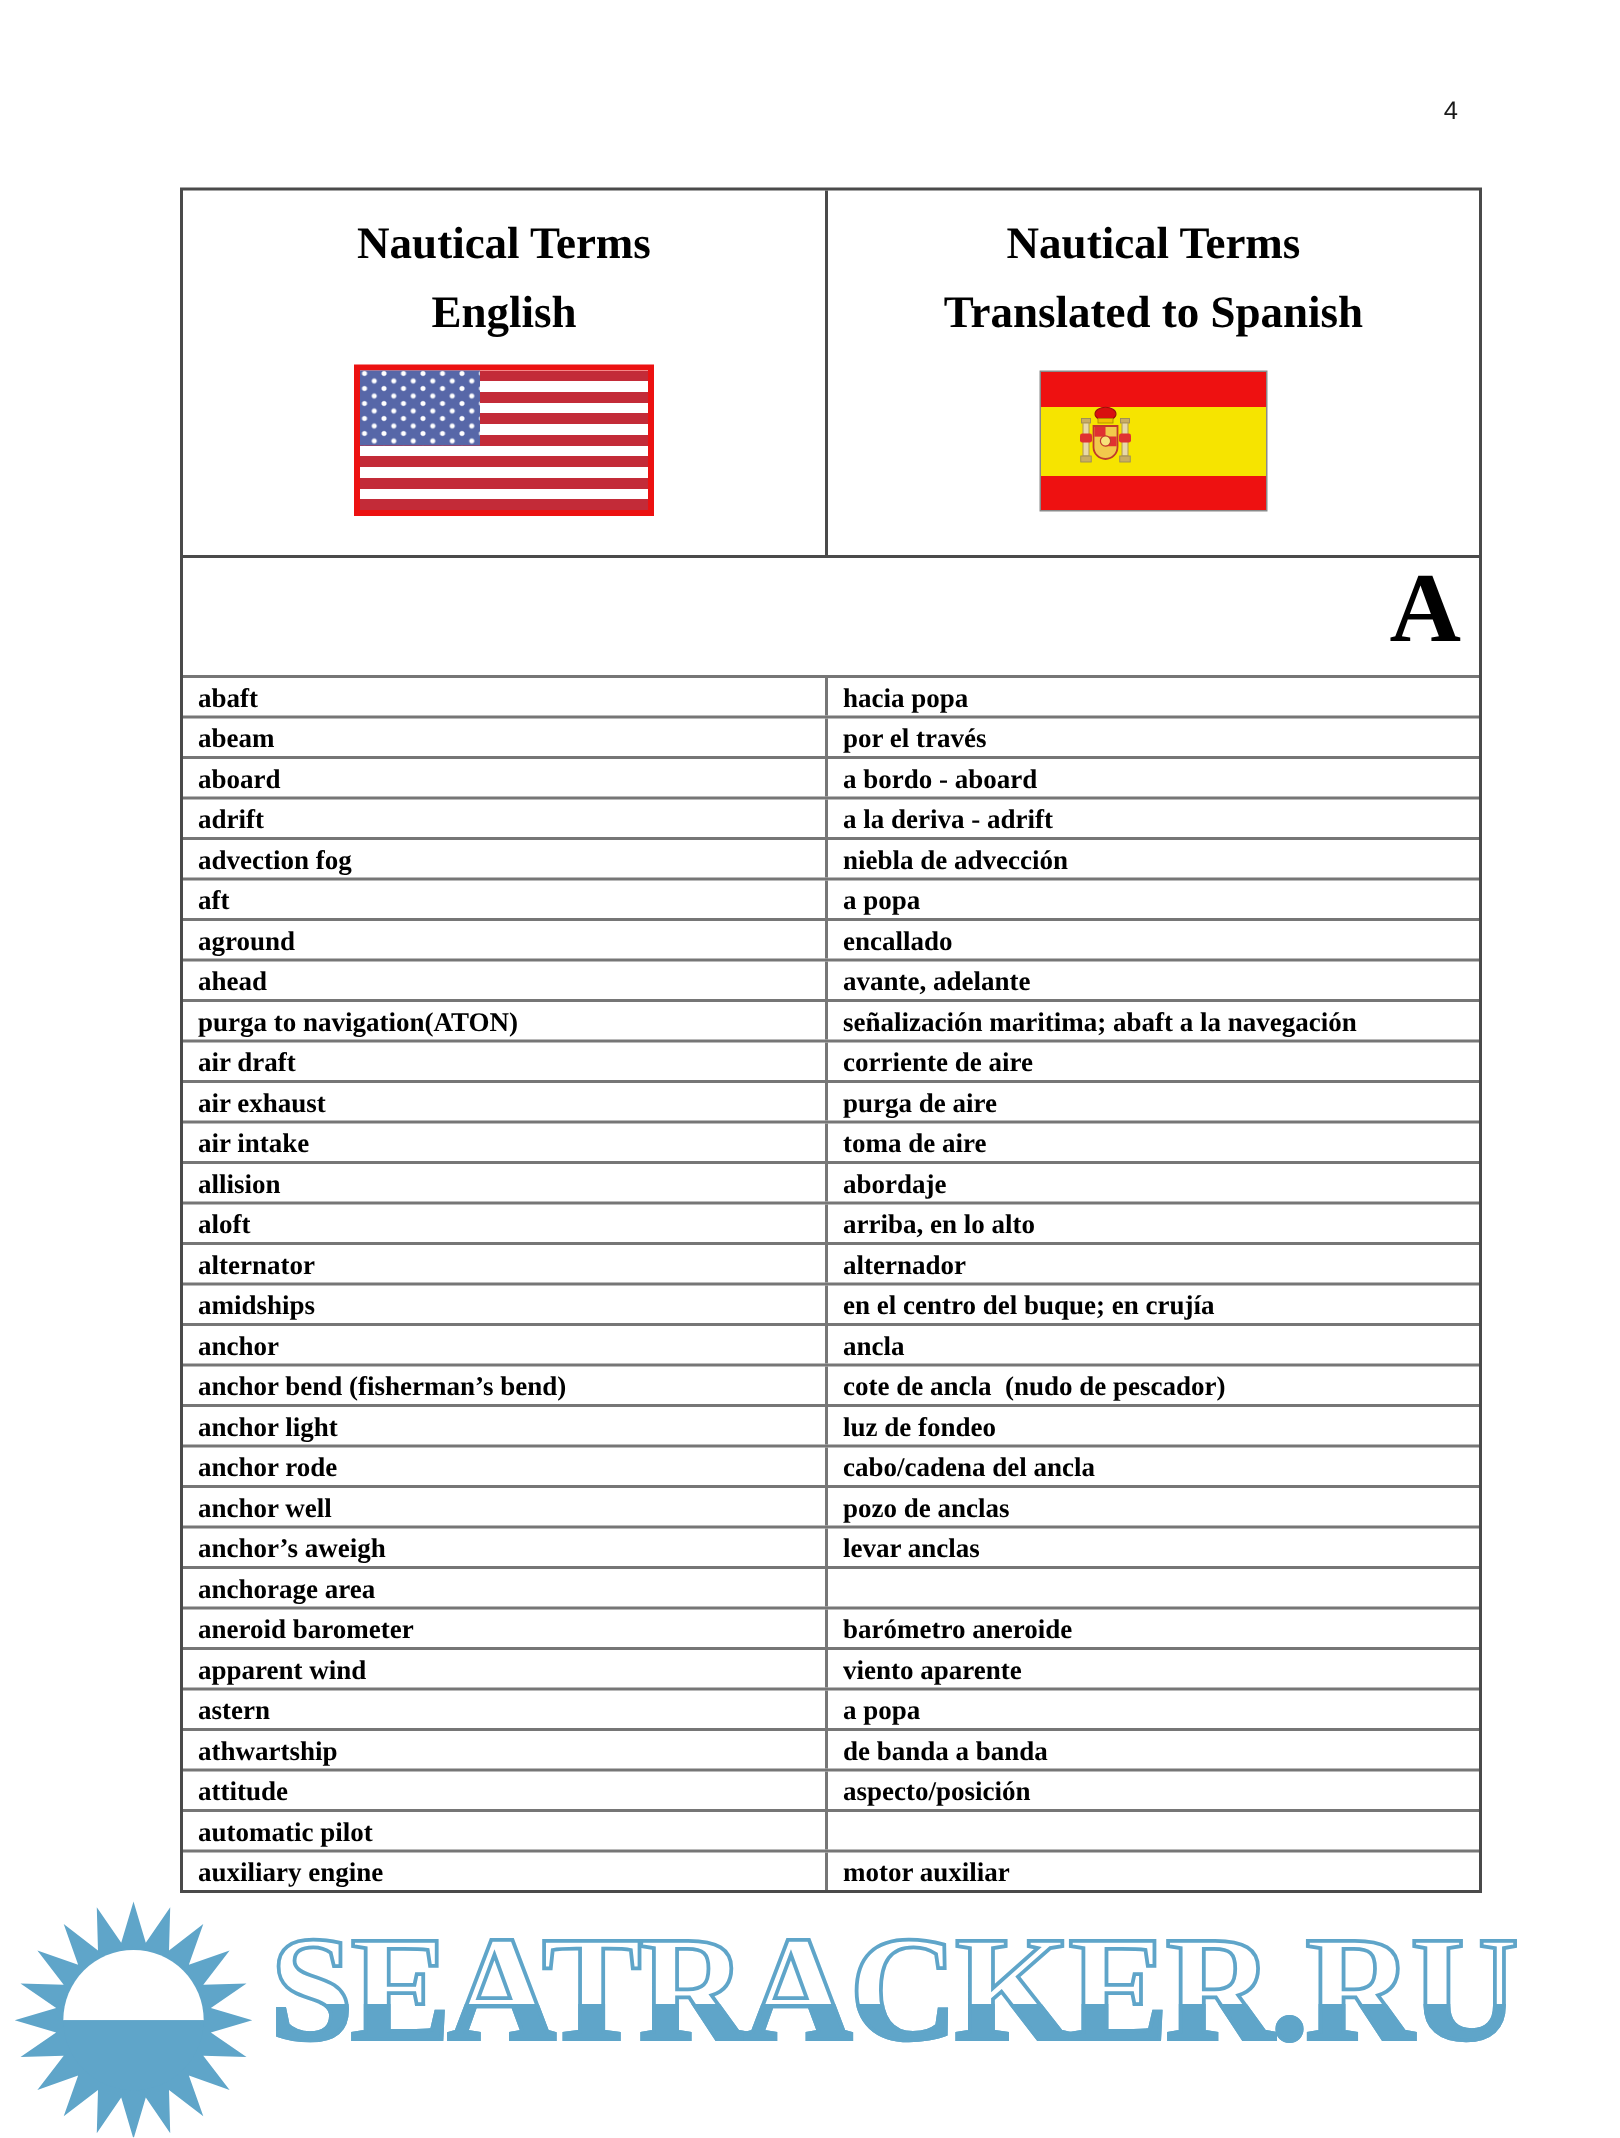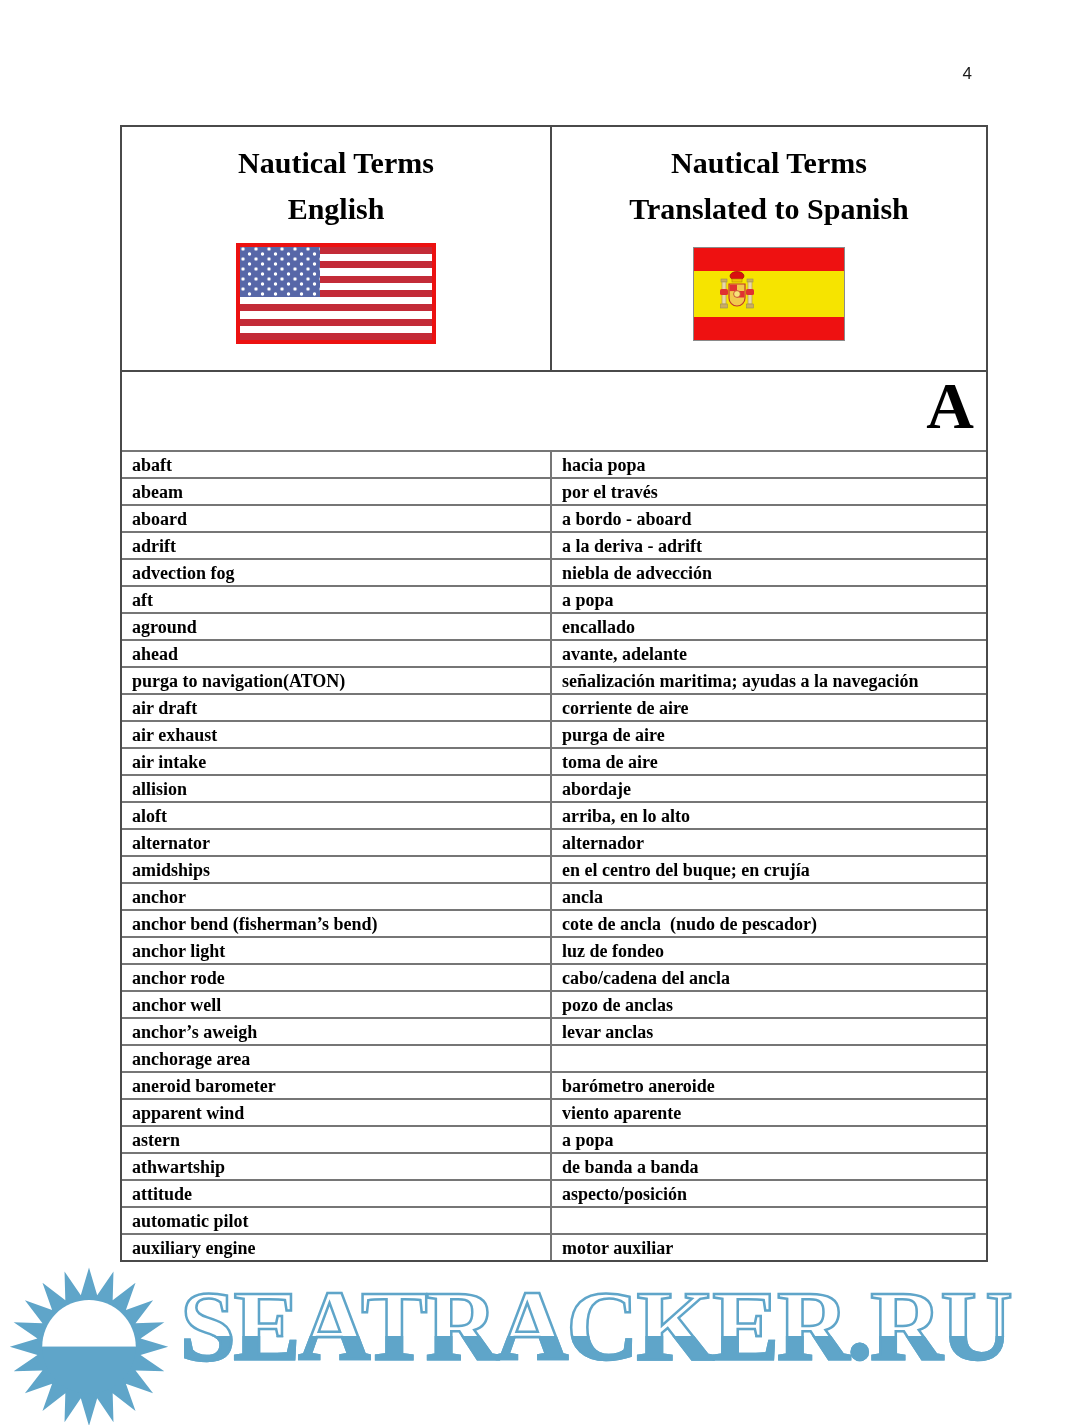--- a/index.html
+++ b/index.html
@@ -147,21 +147,21 @@
         <div class="t-row">
         <div class="cell en">aground</div>
         <div class="cell es">encallado</div>
       </div>
         <div class="t-row">
         <div class="cell en">ahead</div>
         <div class="cell es">avante, adelante</div>
       </div>
         <div class="t-row">
         <div class="cell en">purga to navigation(ATON)</div>
-        <div class="cell es">señalización maritima; ayudas a la navegación</div>
+        <div class="cell es">señalización maritima; abaft a la navegación</div>
       </div>
         <div class="t-row">
         <div class="cell en">air draft</div>
         <div class="cell es">corriente de aire</div>
       </div>
         <div class="t-row">
         <div class="cell en">air exhaust</div>
         <div class="cell es">purga de aire</div>
       </div>
         <div class="t-row">

